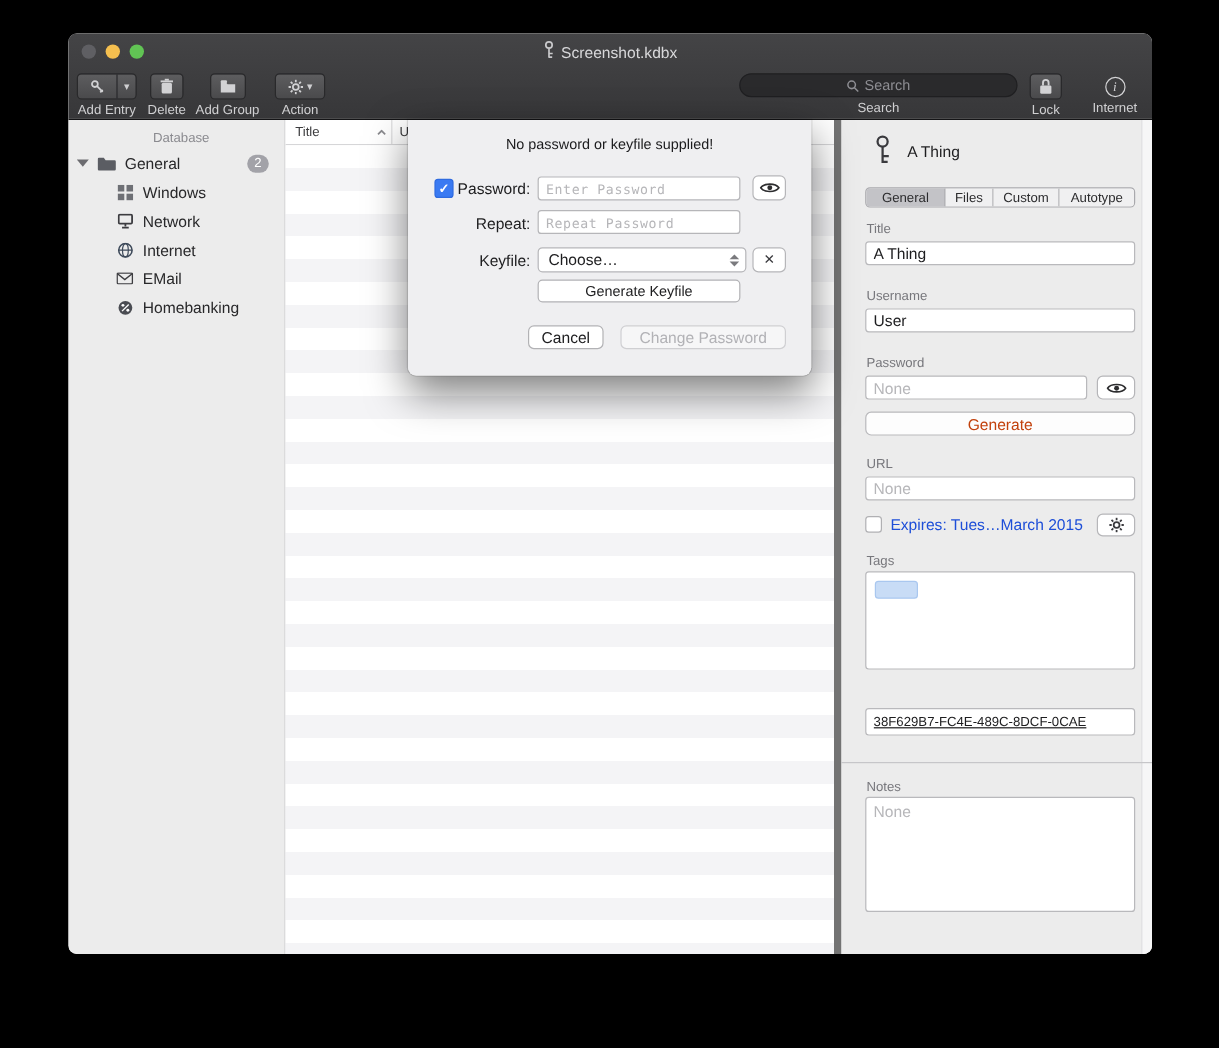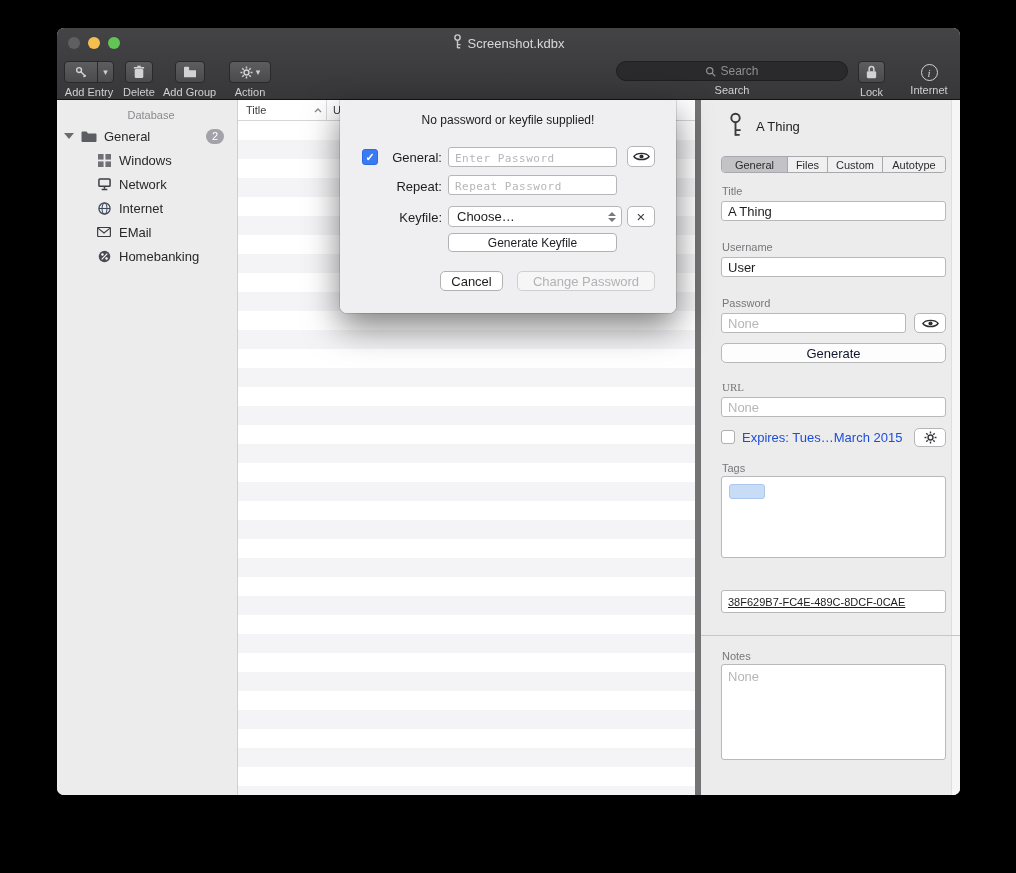--- a/index.html
+++ b/index.html
@@ -85,21 +85,21 @@
   .ins-input { position:absolute; left:20px; width:225px; height:20px; background:#fff;
                border:1px solid #b9b9bc; border-radius:3px; font-size:13px; color:#1d1d1f;
                padding:0 6px; font-family:"Liberation Sans", sans-serif; }
   input::placeholder, textarea::placeholder { color:#b6b6b9; opacity:1; }
   .mono-ph::placeholder { font-family:"DejaVu Sans Mono", monospace; font-size:11px; letter-spacing:0.5px; }
 
   .sq-btn { position:absolute; background:#fff; border:1px solid #b6b6b9; border-radius:5px;
             display:flex; align-items:center; justify-content:center; }
   .wide-btn { position:absolute; left:20px; width:225px; height:20px; background:#fdfdfd;
               border:1px solid #b9b9bc; border-radius:5px; display:flex; align-items:center;
-              justify-content:center; font-size:13px; color:#0f172a; }
+              justify-content:center; font-size:13px; color:#c2410c; }
 
   .checkbox { width:14px; height:14px; background:#fff; border:1px solid #b0b0b3; border-radius:3px; }
   .checkbox.checked { background:#3a7af2; border-color:#2f6be0; color:#fff; display:flex;
                       align-items:center; justify-content:center; font-size:11px; font-weight:bold; }
 
   .tags-box { position:absolute; left:20px; top:376px; width:225px; height:82px; background:#fff;
               border:1px solid #b9b9bc; border-radius:3px; }
   .tag-chip { position:absolute; left:7px; top:7px; width:36px; height:15px;
               background:#c8dcf6; border:1px solid #a9c7ef; border-radius:3px; }
   .ins-divider { position:absolute; left:0; right:0; top:535px; border-top:1px solid #c6c6c9; }
@@ -354,21 +354,21 @@
       <input class="ins-input" style="top: 213px; width: 185px;" placeholder="None">
       <div class="sq-btn" style="left:213px; top:213px; width:32px; height:20px;">
         <svg width="17" height="11" viewBox="0 0 24 16">
             <path d="M1 8 C5 2 19 2 23 8 C19 14 5 14 1 8 Z" fill="none" stroke="#2d2d2f" stroke-width="2"></path>
             <circle cx="12" cy="8" r="3" fill="#2d2d2f"></circle>
           </svg>
       </div>
 
       <div class="wide-btn" style="top:243px;">Generate</div>
 
-      <div class="ins-label" style="top:281px;font-family:Liberation Serif, serif;">URL</div>
+      <div class="ins-label" style="top:281px;">URL</div>
       <input class="ins-input" style="top: 297px;" placeholder="None">
 
       <div class="checkbox" style="position:absolute; left:20px; top:330px;"></div>
       <div style="position:absolute; left:41px; top:330px; font-size:13px; color:#1d4ed8;">Expires: Tues…March 2015</div>
       <div class="sq-btn" style="left:213px; top:328px; width:32px; height:19px;">
         <svg width="13" height="13" viewBox="0 0 16 16">
             <circle cx="8" cy="8" r="3" fill="none" stroke="#3a3a3e" stroke-width="1.8"></circle>
             <g stroke="#3a3a3e" stroke-width="1.8">
               <line x1="8" y1="0.6" x2="8" y2="3"></line>
               <line x1="8" y1="13" x2="8" y2="15.4"></line>
@@ -393,21 +393,21 @@
       <div class="ins-divider"></div>
 
       <div class="ins-label" style="top:550px;">Notes</div>
       <textarea class="notes-area" placeholder="None" style=""></textarea>
     </div>
 
     <div class="sheet">
       <div class="sheet-msg">No password or keyfile supplied!</div>
 
       <div class="checkbox checked" style="position:absolute; left:22px; top:49px; width:16px; height:16px;">✓</div>
-      <div class="sheet-label" style="top:50px;">General:</div>
+      <div class="sheet-label" style="top:50px;">Password:</div>
       <input class="sheet-input mono-ph" style="top: 47px;" placeholder="Enter Password">
       <div class="sq-btn" style="left:287px; top:46px; width:28px; height:21px;">
         <svg width="17" height="11" viewBox="0 0 24 16">
             <path d="M1 8 C5 2 19 2 23 8 C19 14 5 14 1 8 Z" fill="none" stroke="#2d2d2f" stroke-width="2"></path>
             <circle cx="12" cy="8" r="3" fill="#2d2d2f"></circle>
           </svg>
       </div>
 
       <div class="sheet-label" style="top:79px;">Repeat:</div>
       <input class="sheet-input mono-ph" style="top: 75px;" placeholder="Repeat Password">

